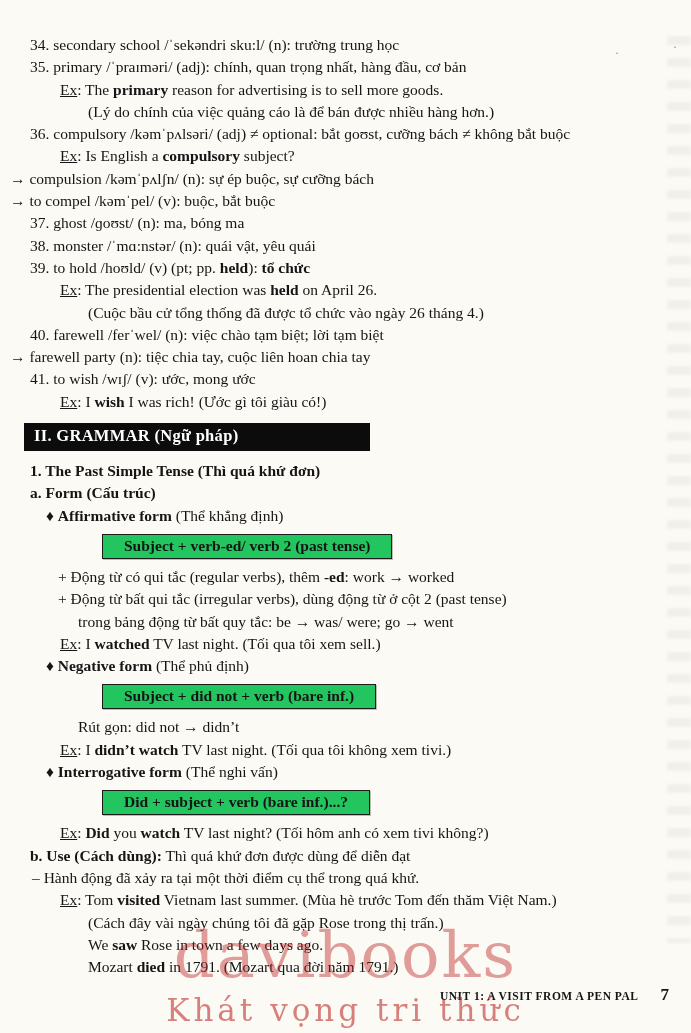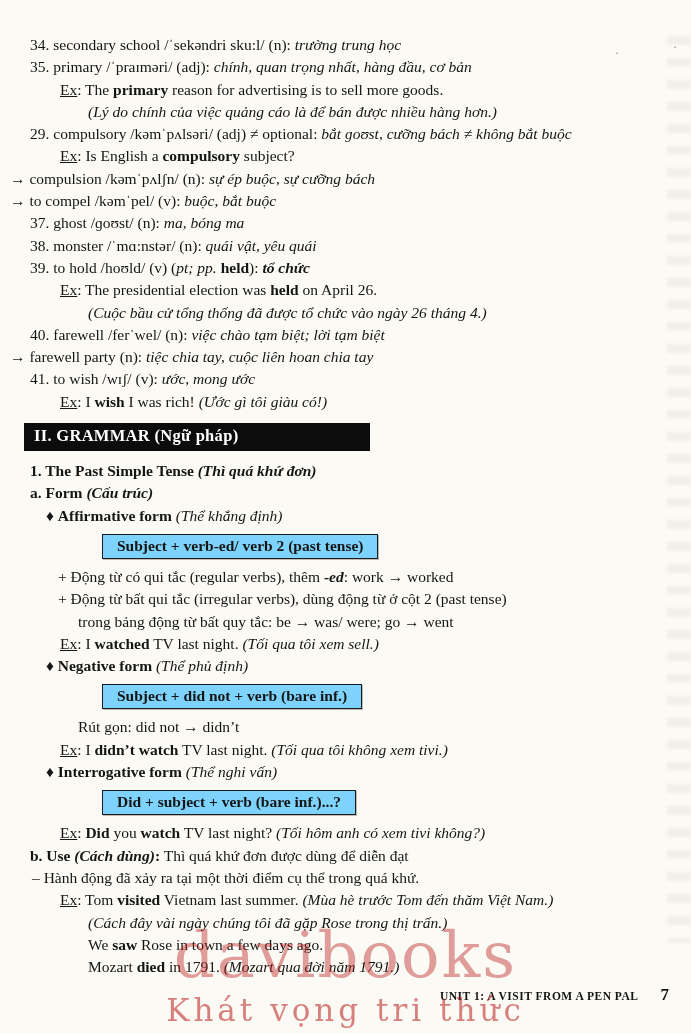--- a/index.html
+++ b/index.html
@@ -15,31 +15,31 @@
   .arrow{margin-left:-20px;padding-left:20px;text-indent:-20px;}
   .ex{padding-left:30px;text-indent:0;}
   .trans{padding-left:58px;}
   .bullet{padding-left:16px;}
   .plus{padding-left:28px;}
   .cont{padding-left:48px;}
   .cont2{padding-left:58px;}
   .head{padding-left:0;}
   .dash{padding-left:2px;}
   .sb{font-weight:700;}
-  .si{font-style:italic;}
+  .si{}
   .su{text-decoration:underline;}
   .bar{
     background:#0c0c0c;color:#ffffff;font-weight:700;font-size:16.5px;
     width:346px;box-sizing:border-box;padding:3px 12px 5px 10px;
     margin:10px 16px 9px -6px;letter-spacing:.3px;
   }
   .boxwrap{margin:7px 0;}
   .box{
-    display:inline-block;border:1.6px solid #1b1b1b;background:#7dd3fc;
-    font-weight:700;padding:2px 14px 3px;margin-left:72px;font-size:15.5px;
+    display:inline-block;border:1.6px solid #1b1b1b;background:#22c55e;
+    font-weight:700;padding:2px 21px 3px;margin-left:72px;font-size:15.5px;
     box-shadow:1px 1px 0 rgba(0,0,0,.25);
   }
   .footer{
     position:absolute;right:22px;bottom:28px;z-index:2;
     display:flex;align-items:baseline;gap:22px;
   }
   .footer-unit{font-weight:700;font-size:11.5px;letter-spacing:.5px;}
   .footer-page{font-weight:700;font-size:17px;}
   .wm{position:absolute;left:0;right:0;text-align:center;z-index:3;pointer-events:none;
       font-family:"DejaVu Serif",serif;}
@@ -59,21 +59,21 @@
 <div class="page">
   <div class="bleed"></div>
   <div class="speck" style="top:40px;right:14px;">·</div>
   <div class="speck" style="top:46px;right:72px;">·</div>
 
   <div class="content">
       <p class="ln num"><span>34. secondary school /ˈsekəndri sku:l/ (n): </span><span class="si">trường trung học</span></p>
       <p class="ln num"><span>35. primary /ˈpraɪməri/ (adj): </span><span class="si">chính, quan trọng nhất, hàng đầu, cơ bản</span></p>
       <p class="ln ex"><span class="su">Ex</span><span>: The </span><span class="sb">primary</span><span> reason for advertising is to sell more goods.</span></p>
       <p class="ln trans"><span class="si">(Lý do chính của việc quảng cáo là để bán được nhiều hàng hơn.)</span></p>
-      <p class="ln num"><span>29. compulsory /kəmˈpʌlsəri/ (adj) ≠ optional: </span><span class="si">bắt ɡoʊst, cưỡng bách ≠ không bắt buộc</span></p>
+      <p class="ln num"><span>36. compulsory /kəmˈpʌlsəri/ (adj) ≠ optional: </span><span class="si">bắt ɡoʊst, cưỡng bách ≠ không bắt buộc</span></p>
       <p class="ln ex"><span class="su">Ex</span><span>: Is English a </span><span class="sb">compulsory</span><span> subject?</span></p>
       <p class="ln arrow"><span>→ compulsion /kəmˈpʌlʃn/ (n): </span><span class="si">sự ép buộc, sự cưỡng bách</span></p>
       <p class="ln arrow"><span>→ to compel /kəmˈpel/ (v): </span><span class="si">buộc, bắt buộc</span></p>
       <p class="ln num"><span>37. ghost /ɡoʊst/ (n): </span><span class="si">ma, bóng ma</span></p>
       <p class="ln num"><span>38. monster /ˈmɑ:nstər/ (n): </span><span class="si">quái vật, yêu quái</span></p>
       <p class="ln num"><span>39. to hold /hoʊld/ (v) (</span><span class="si">pt; pp.</span><span> </span><span class="sb">held</span><span>): </span><span class="sb si">tổ chức</span></p>
       <p class="ln ex"><span class="su">Ex</span><span>: The presidential election was </span><span class="sb">held</span><span> on April 26.</span></p>
       <p class="ln trans"><span class="si">(Cuộc bầu cử tổng thống đã được tổ chức vào ngày 26 tháng 4.)</span></p>
       <p class="ln num"><span>40. farewell /ferˈwel/ (n): </span><span class="si">việc chào tạm biệt; lời tạm biệt</span></p>
       <p class="ln arrow"><span>→ farewell party (n): </span><span class="si">tiệc chia tay, cuộc liên hoan chia tay</span></p>

